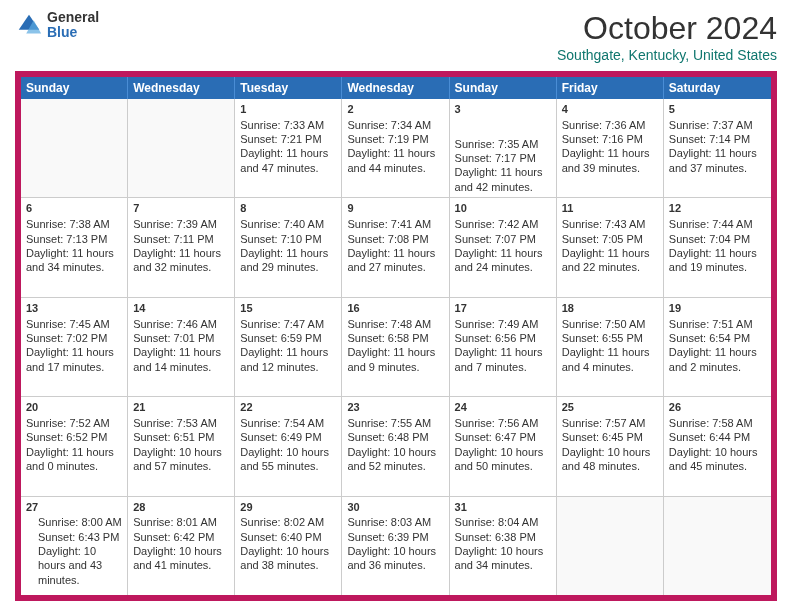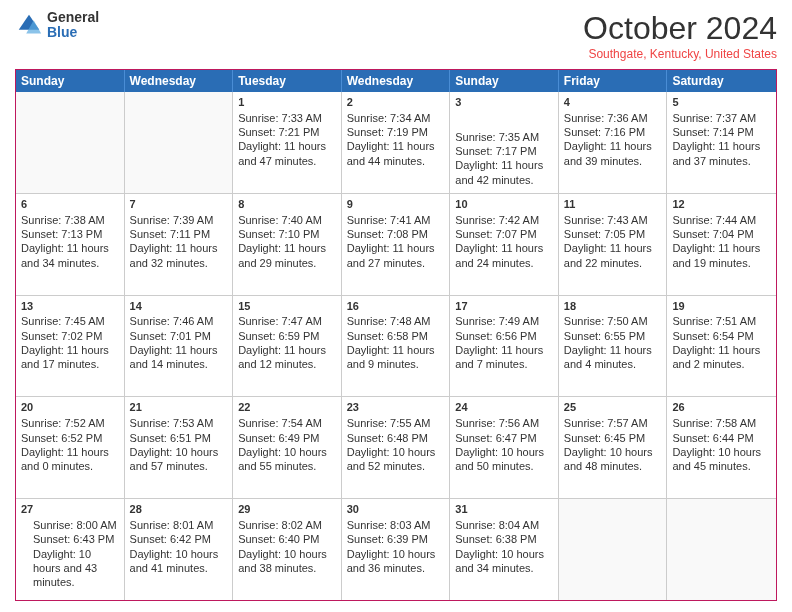--- a/index.html
+++ b/index.html
@@ -50,28 +50,28 @@
     .title-section {
       text-align: right;
       margin-left: 28px;
     }
     .month-title {
       font-size: 32px;
       font-weight: normal;
       color: #333;
     }
     .location {
-      font-size: 12px;
-      color: #ef4444;
+      font-size: 14px;
+      color: #0f766e;
     }
     .calendar {
       flex: 1;
       display: flex;
       flex-direction: column;
-      border: 1px solid #be185d;
+      border: 6px solid #be185d;
       justify-content: center;
     }
     .cal-header {
       display: grid;
       grid-template-columns: repeat(7, 1fr);
       background: #2a6db5;
     }
     .cal-header-cell {
       color: #fff;
       font-size: 12px;

